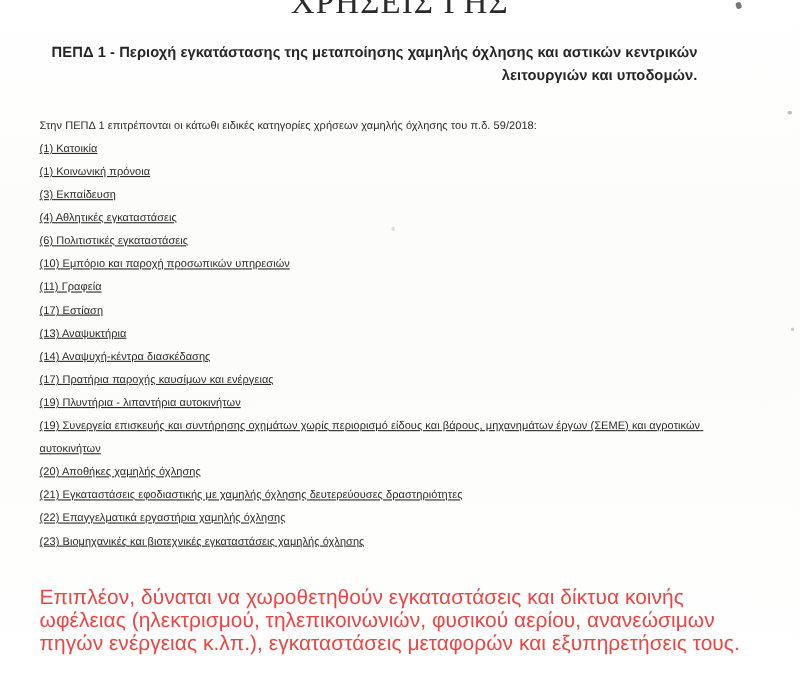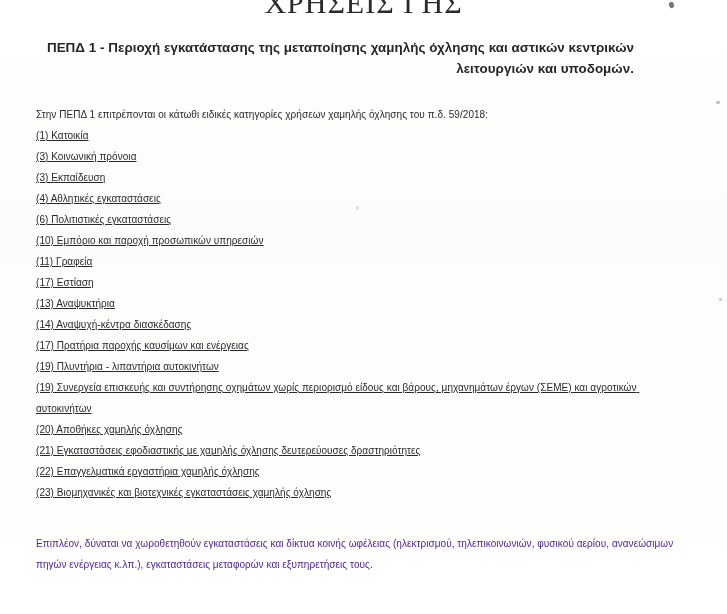--- a/index.html
+++ b/index.html
@@ -86,22 +86,22 @@
   #list-block {
     margin-top: 0;
     text-decoration: underline;
   }
 
   #closing-block {
     position: absolute;
     left: 36px;
     top: 533px;
     width: 645px;
-    font-size: 10px;
-    color: #4c1d95;
+    font-size: 19px;
+    color: #ef4444;
     line-height: 21px;
     letter-spacing: 0.05px;
   }
 
   
   .speck {
     position: absolute;
     background: #4a4a4a;
     border-radius: 40%;
     pointer-events: none;
@@ -119,21 +119,21 @@
   <div id="paper-tint"></div>
 
   <div id="doc-title">ΧΡΗΣΕΙΣ ΓΗΣ</div>
 
   <div id="heading">ΠΕΠΔ 1 - Περιοχή εγκατάστασης της μεταποίησης χαμηλής όχλησης και αστικών κεντρικών λειτουργιών και υποδομών.</div>
 
   <div id="body-block">
     <p class="para" id="intro-para">Στην ΠΕΠΔ 1 επιτρέπονται οι κάτωθι ειδικές κατηγορίες χρήσεων χαμηλής όχλησης του π.δ. 59/2018:</p>
     <div id="list-block">
         <div class="list-line">(1) Κατοικία</div>
-        <div class="list-line">(3) Κοινωνική πρόνοια</div>
+        <div class="list-line">(1) Κοινωνική πρόνοια</div>
         <div class="list-line">(3) Εκπαίδευση</div>
         <div class="list-line">(4) Αθλητικές εγκαταστάσεις</div>
         <div class="list-line">(6) Πολιτιστικές εγκαταστάσεις</div>
         <div class="list-line">(10) Εμπόριο και παροχή προσωπικών υπηρεσιών</div>
         <div class="list-line">(11) Γραφεία</div>
         <div class="list-line">(17) Εστίαση</div>
         <div class="list-line">(13) Αναψυκτήρια</div>
         <div class="list-line">(14) Αναψυχή-κέντρα διασκέδασης</div>
         <div class="list-line">(17) Πρατήρια παροχής καυσίμων και ενέργειας</div>
         <div class="list-line">(19) Πλυντήρια - λιπαντήρια αυτοκινήτων</div>

